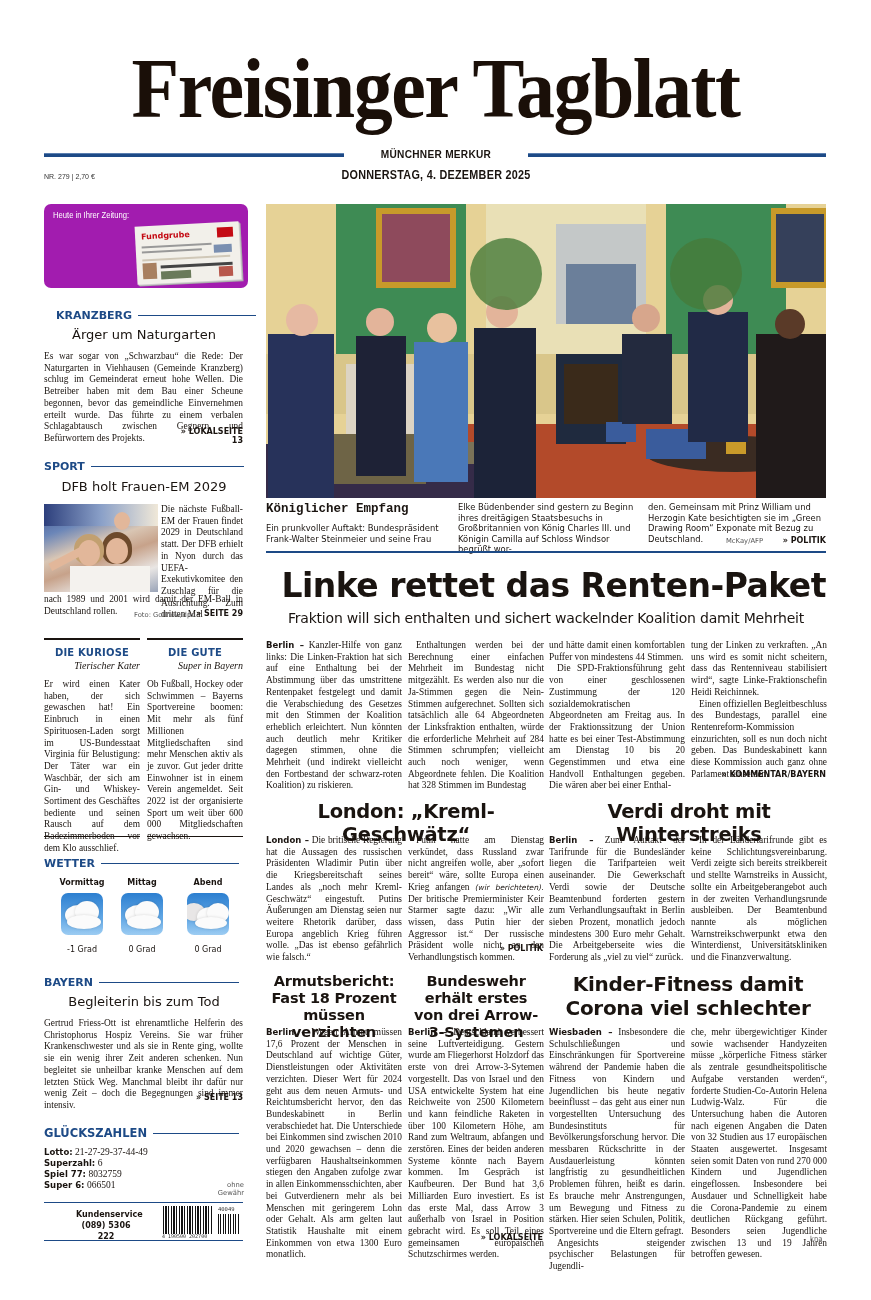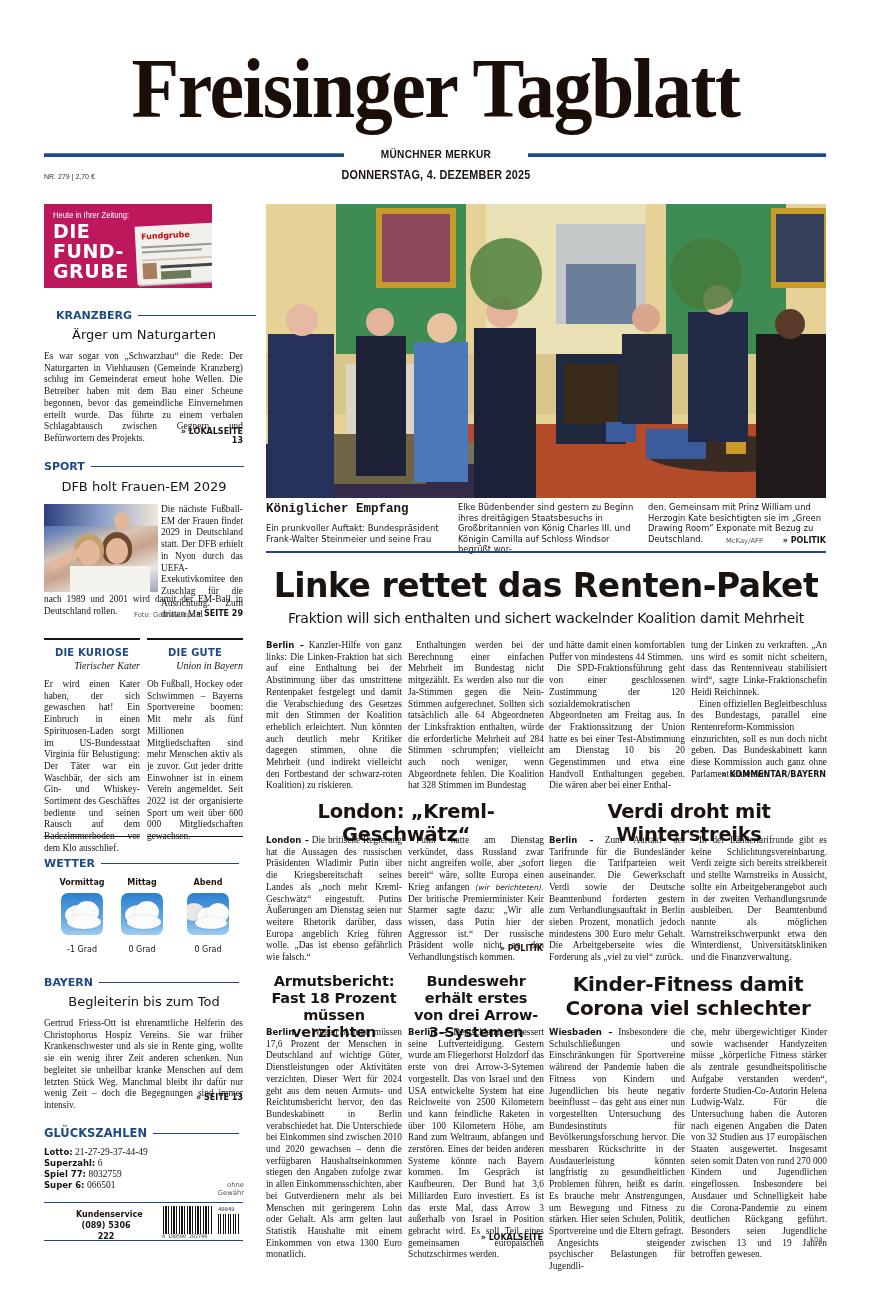--- a/index.html
+++ b/index.html
@@ -9,21 +9,21 @@
   .sans { font-family: "DejaVu Sans", sans-serif; }
 
   
   .masthead-title { left: 0; top: 44px; width: 871px; text-align: center; font-family: "Liberation Serif", serif; font-weight: bold; font-size: 78px; letter-spacing: -1.5px; color: #1a0f08; line-height: 90px; transform: scaleY(1.08); }
   .rule-blue { height: 4px; background: #1d4a86; border-top: 1px solid #5b7fb0; }
   .merkur { left: 345px; top: 148px; width: 182px; text-align: center; font-family: "Liberation Sans", sans-serif; font-size: 11px; font-weight: bold; letter-spacing: 0.3px; color: #1a1410; transform: scaleX(0.92); }
   .dateline { left: 290px; top: 168px; width: 292px; text-align: center; font-family: "Liberation Sans", sans-serif; font-size: 12px; font-weight: bold; letter-spacing: 0.3px; transform: scaleX(0.9); }
   .issue { left: 44px; top: 173px; font-family: "Liberation Sans", sans-serif; font-size: 7px; color: #333; }
 
   
-  .promo { left: 44px; top: 204px; width: 168px; height: 84px; background: #be185d; color: #fff; overflow: hidden; }
+  .promo { left: 44px; top: 204px; width: 204px; height: 84px; background: #a21caf; color: #fff; overflow: hidden; border-radius: 7px; }
   .promo-kicker { position: absolute; left: 9px; top: 6px; font-family: "Liberation Sans", sans-serif; font-size: 8.5px; transform: scaleX(0.9); transform-origin: left; }
   .promo-title { position: absolute; left: 9px; top: 17px; font-family: "DejaVu Sans", sans-serif; font-weight: bold; font-size: 19px; line-height: 20px; letter-spacing: 0.5px; }
   .promo-paper { position: absolute; left: 92px; top: 20px; width: 104px; height: 58px; background: #f2f0ea; transform: rotate(-3deg); box-shadow: 1px 1px 0 #ccc, 2px 2px 0 #aaa; }
   .promo-paper .pp-title { position: absolute; left: 6px; top: 6px; font-family: "DejaVu Sans", sans-serif; font-weight: bold; font-size: 8px; color: #c40b14; }
   .promo-paper .pp-line { position: absolute; left: 6px; height: 2px; background: #999; }
   .promo-paper .pp-box { position: absolute; background: #b58; }
 
   .section-label { font-family: "DejaVu Sans", sans-serif; font-weight: bold; font-size: 11px; color: #1d4a86; display: flex; align-items: center; gap: 6px; }
   .section-label .line { flex: 1; height: 1px; background: #1d4a86; }
   .teaser-head { font-family: "DejaVu Sans", sans-serif; font-size: 13px; text-align: center; color: #1a1410; }
@@ -46,44 +46,39 @@
   .wx-temp { font-family: "DejaVu Sans", sans-serif; font-size: 8px; margin-top: 10px; }
 
   .lotto { font-family: "Liberation Serif", serif; font-size: 9.5px; line-height: 11px; }
   .lotto b { font-family: "DejaVu Sans", sans-serif; font-size: 8.5px; text-align: right; }
 
   
   .main-photo { left: 266px; top: 204px; width: 560px; height: 294px; overflow: hidden; background: #c9b574; }
   .caption-title { font-family: Liberation Mono, monospace; font-weight: bold; font-size: 12.5px; }
   .caption-text { font-family: "DejaVu Sans", sans-serif; font-size: 8.4px; line-height: 10.6px; }
 
-  .lead-head { left: 266px; top: 566px; width: 560px; text-align: center; font-family: "DejaVu Sans", sans-serif; font-weight: bold; font-size: 33px; letter-spacing: -0.5px; color: #1a1410; }
+  .lead-head { left: 266px; top: 566px; width: 560px; text-align: right; font-family: "DejaVu Sans", sans-serif; font-weight: bold; font-size: 33px; letter-spacing: -0.5px; color: #1a1410; }
   .lead-sub { left: 266px; top: 610px; width: 560px; text-align: center; font-family: "DejaVu Sans", sans-serif; font-size: 14px; letter-spacing: -0.2px; }
   .h2 { font-family: "DejaVu Sans", sans-serif; font-weight: bold; font-size: 19.5px; letter-spacing: -0.3px; color: #1a1410; text-align: center; }
   .h3 { font-family: "DejaVu Sans", sans-serif; font-weight: bold; font-size: 14.5px; line-height: 17px; text-align: center; letter-spacing: -0.2px; }
   .h2b { font-family: "DejaVu Sans", sans-serif; font-weight: bold; font-size: 20px; line-height: 24px; text-align: center; letter-spacing: -0.3px; }
   .credit { font-family: "DejaVu Sans", sans-serif; font-size: 6.8px; color: #555; }
 </style>
 </head>
 <body>
 
 <div class="abs masthead-title">Freisinger Tagblatt</div>
 <div class="abs rule-blue" style="left:44px; top:153px; width:300px;"></div>
 <div class="abs merkur">MÜNCHNER MERKUR</div>
 <div class="abs rule-blue" style="left:528px; top:153px; width:298px;"></div>
 <div class="abs issue">NR. 279 | 2,70 €</div>
 <div class="abs dateline">DONNERSTAG, 4. DEZEMBER 2025</div>
 
 <div class="abs promo">
   <div class="promo-kicker">Heute in Ihrer Zeitung:</div>
-  <div class="promo-title">
-    <div>DIE</div>
-    <div>FUND-</div>
-    <div>GRUBE</div>
-  </div>
   <div class="promo-paper">
     <div class="pp-title">Fundgrube</div>
     <div class="pp-box" style="left:82px; top:5px; width:16px; height:10px; background:#c40b14;"></div>
     <div class="pp-line" style="top:20px; width:70px;"></div>
     <div class="pp-line" style="top:25px; width:60px;"></div>
     <div class="pp-box" style="left:78px; top:22px; width:18px; height:8px; background:#7a8fb0;"></div>
     <div class="pp-line" style="top:33px; width:88px; background:#d0c8b8;"></div>
     <div class="pp-box" style="left:6px; top:37px; width:14px; height:16px; background:#a88060;"></div>
     <div class="pp-line" style="left:24px; top:40px; width:72px; height:3px; background:#444;"></div>
     <div class="pp-box" style="left:24px; top:46px; width:30px; height:8px; background:#6a7a5a;"></div>
@@ -119,21 +114,21 @@
 <div class="abs body-text" style="left:161px; top:504px; width:82px;">Die nächste Fußball-EM der Frauen findet 2029 in Deutschland statt. Der DFB erhielt in Nyon durch das UEFA-Exekutivkomitee den Zuschlag für die Ausrichtung. Zum dritten Mal</div>
 <div class="abs body-text" style="left:44px; top:594px; width:199px;">nach 1989 und 2001 wird damit der EM-Ball in Deutschland rollen.</div>
 <div class="abs credit" style="left:134px; top:611px;">Foto: Gollnow/dpa</div>
 <div class="abs ref" style="left:190px; top:609px; width:53px; text-align:right;">» SEITE 29</div>
 
 <div class="abs split-rule" style="left:44px; top:638px; width:96px;"></div>
 <div class="abs split-rule" style="left:147px; top:638px; width:96px;"></div>
 <div class="abs kurios-label" style="left:44px; top:647px; width:96px;">DIE KURIOSE</div>
 <div class="abs kurios-label" style="left:147px; top:647px; width:96px;">DIE GUTE</div>
 <div class="abs kurios-head" style="left:44px; top:660px; width:96px;">Tierischer Kater</div>
-<div class="abs kurios-head" style="left:147px; top:660px; width:96px;">Union in Bayern</div>
+<div class="abs kurios-head" style="left:147px; top:660px; width:96px;">Super in Bayern</div>
 <div class="abs body-text" style="left:44px; top:679px; width:96px;">Er wird einen Kater haben, der sich gewaschen hat! Ein Einbruch in einen Spirituosen-Laden sorgt im US-Bundesstaat Virginia für Belustigung: Der Täter war ein Waschbär, der sich am Gin- und Whiskey-Sortiment des Geschäftes bediente und seinen Rausch auf dem Badezimmerboden vor dem Klo ausschlief.</div>
 <div class="abs body-text" style="left:147px; top:679px; width:96px;">Ob Fußball, Hockey oder Schwimmen – Bayerns Sportvereine boomen: Mit mehr als fünf Millionen Mitgliedschaften sind mehr Menschen aktiv als je zuvor. Gut jeder dritte Einwohner ist in einem Verein angemeldet. Seit 2022 ist der organisierte Sport um weit über 600 000 Mitgliedschaften gewachsen.</div>
 <div class="abs" style="left:44px; top:836px; width:96px; height:1px; background:#1a1410;"></div>
 <div class="abs" style="left:147px; top:836px; width:96px; height:1px; background:#1a1410;"></div>
 
 <div class="abs section-label" style="left:44px; top:857px; width:195px;">
   <span>WETTER</span>
     <span class="line"></span>
 </div>
 <div class="wx-col" style="left:52px; top:878px;">

